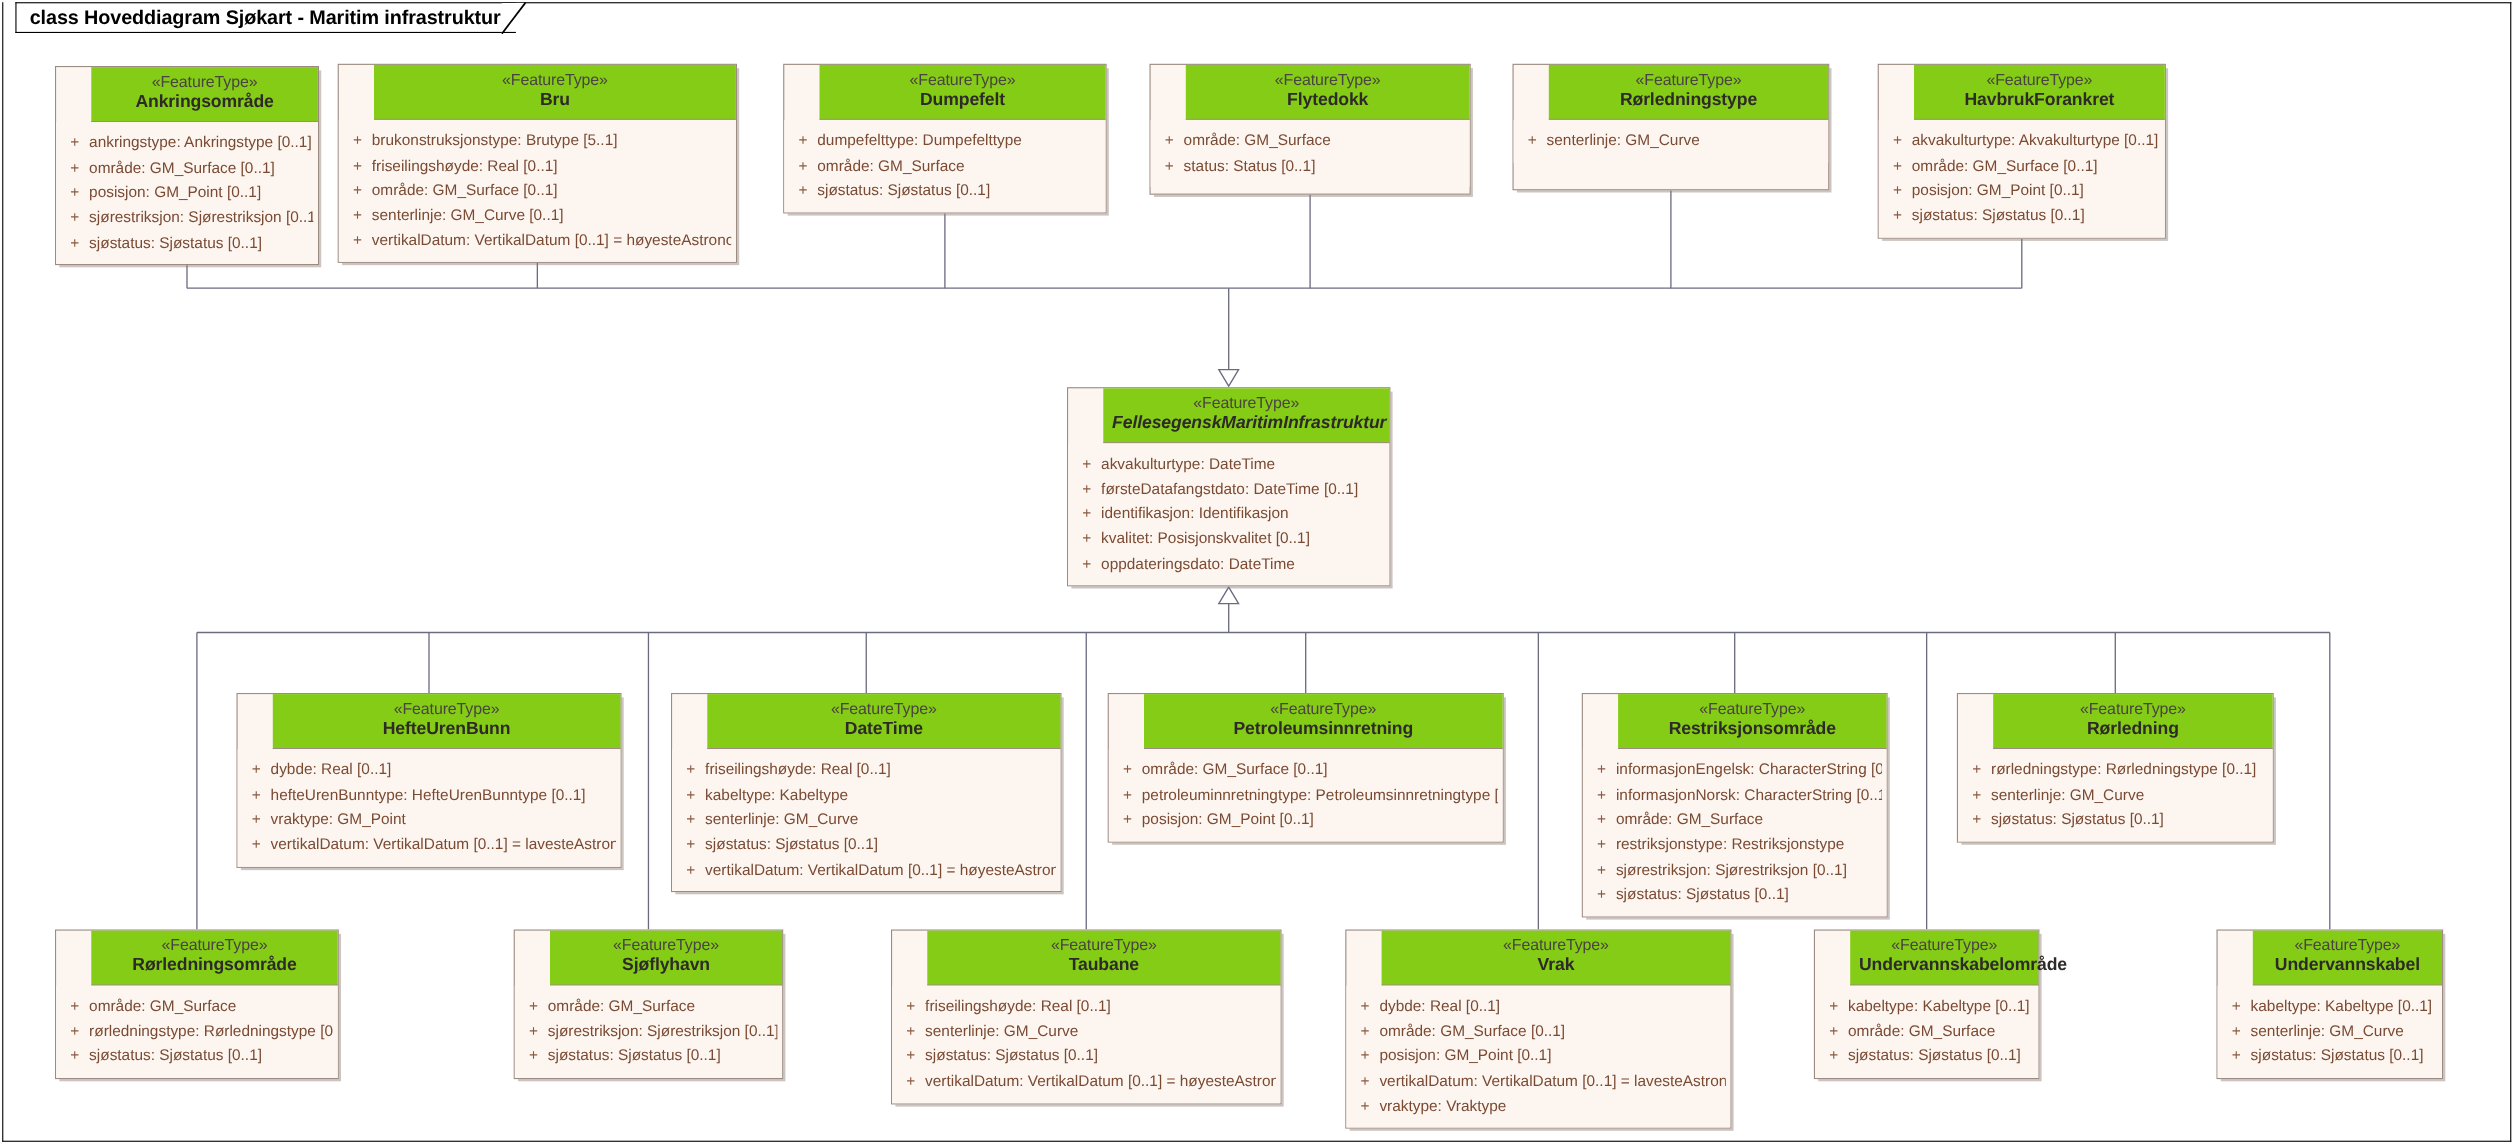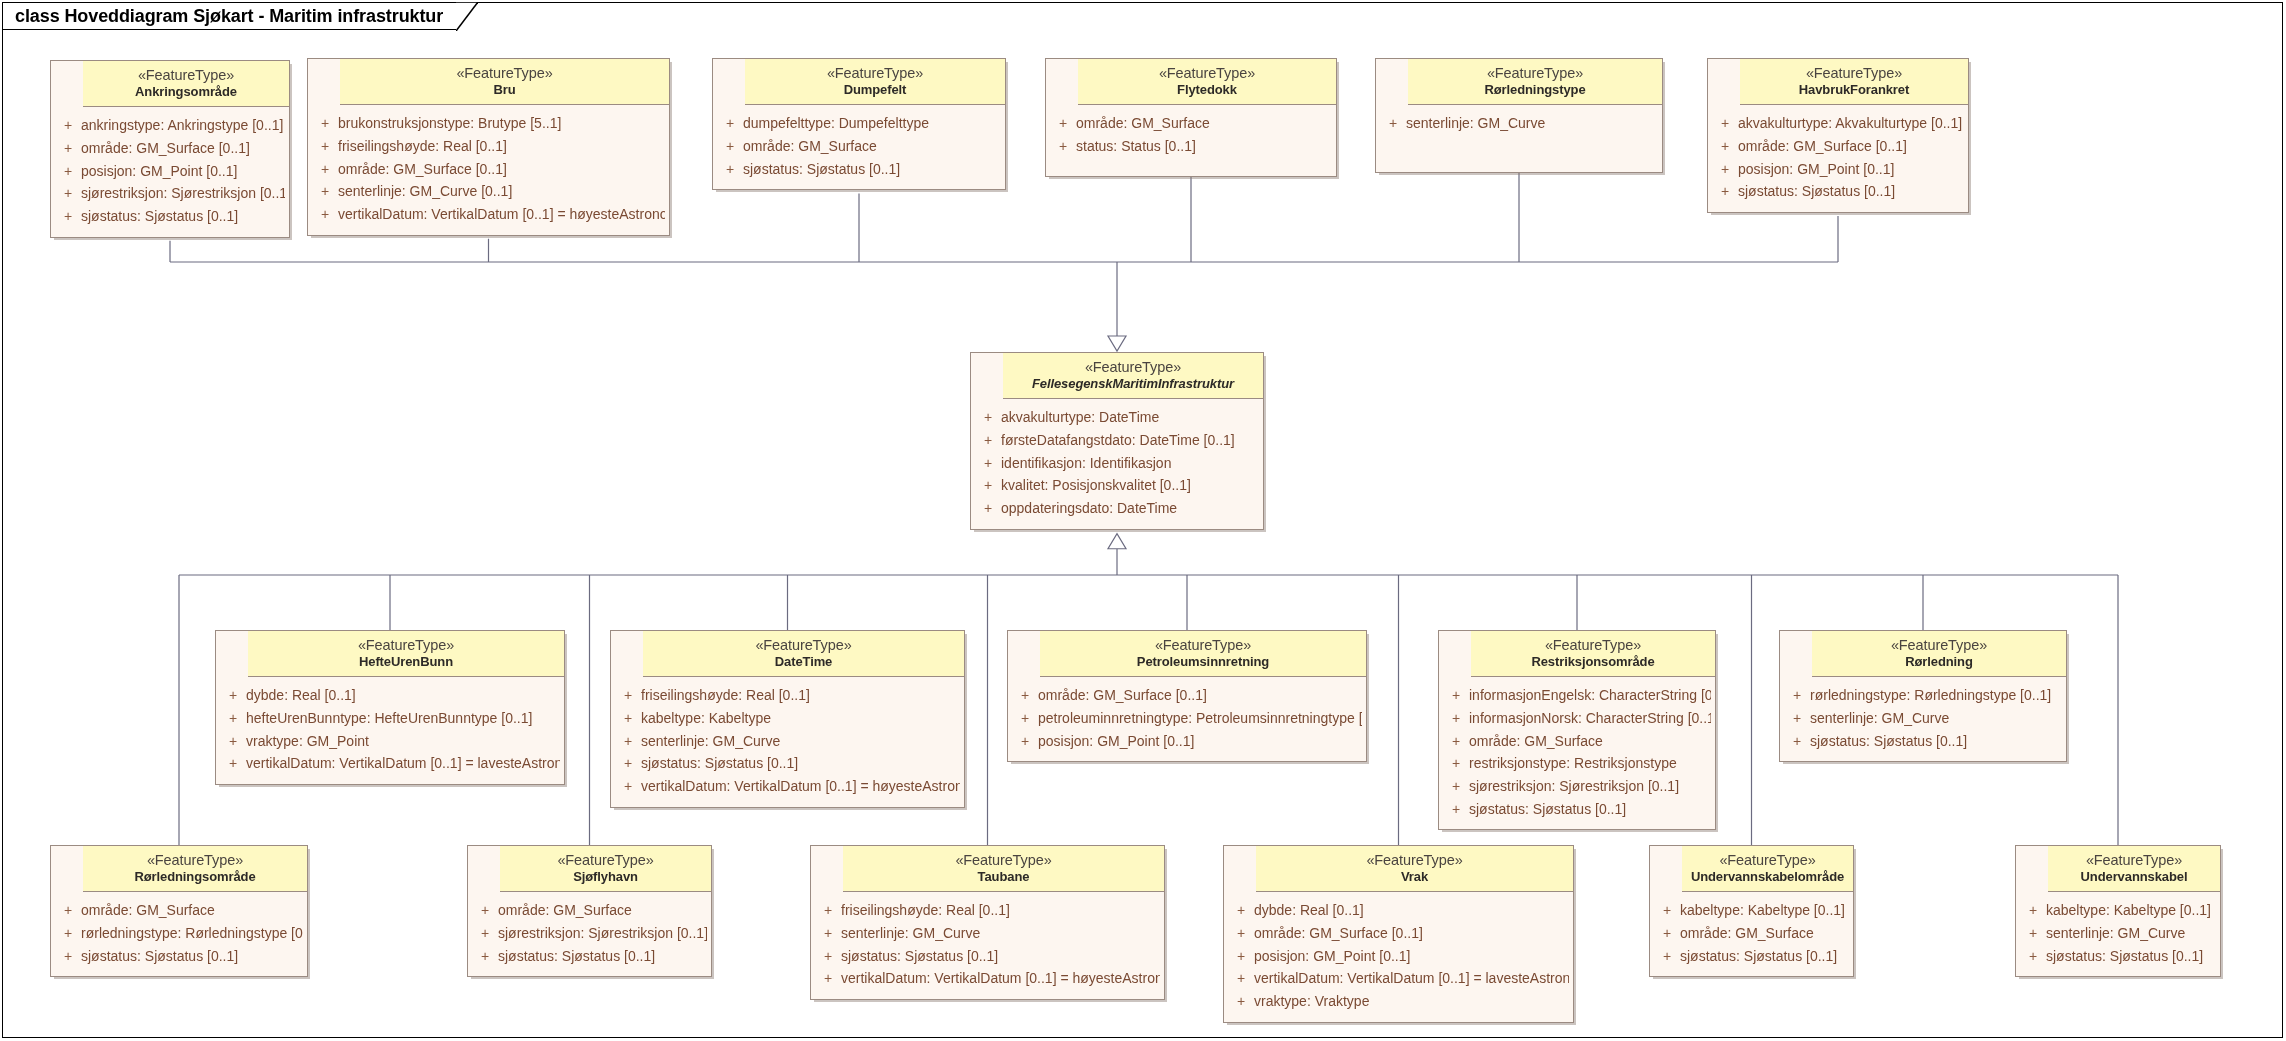--- a/index.html
+++ b/index.html
@@ -25,21 +25,21 @@
   }
   #frame-tab {
     position: absolute;
     left: 2px; top: 2px;
     height: 28px;
     background: #ffffff;
     z-index: 5;
   }
   #frame-tab-body {
     position: absolute;
-    left: 0; top: 0;
+    left: 12px; top: 0;
     height: 28px;
     border: 1px solid #000000;
     border-right: none;
     padding: 0 14px 0 12px;
     display: flex; align-items: center;
     background: #ffffff;
     white-space: nowrap;
   }
   #frame-tab-title {
     font-size: 18px;
@@ -69,36 +69,36 @@
 
   
   .uml-class {
     position: absolute;
     background: #fdf6f0;
     border: 1px solid #9b8b82;
     box-shadow: 3px 3px 0 -1px rgba(140,125,115,0.45);
     z-index: 3;
   }
   .uml-header {
-    background: #fef9c3;
+    background: #84cc16;
     border-bottom: 1px solid #9b8b82;
     text-align: center;
     padding: 6px 8px 7px 8px;
     line-height: 1.18;
     margin-left: 32px;
   }
   .stereotype {
     display: block;
     font-size: 14.5px;
     color: #4a4440;
     letter-spacing: -0.1px;
   }
   .classname {
     display: block;
-    font-size: 13px;
+    font-size: 16px;
     font-weight: bold;
     color: #2d2a27;
     letter-spacing: -0.1px;
   }
   .classname.abstract { font-style: italic; }
   .uml-attrs {
     padding: 7px 4px 9px 4px;
     background: #fdf6f0;
   }
   .attr-row {

